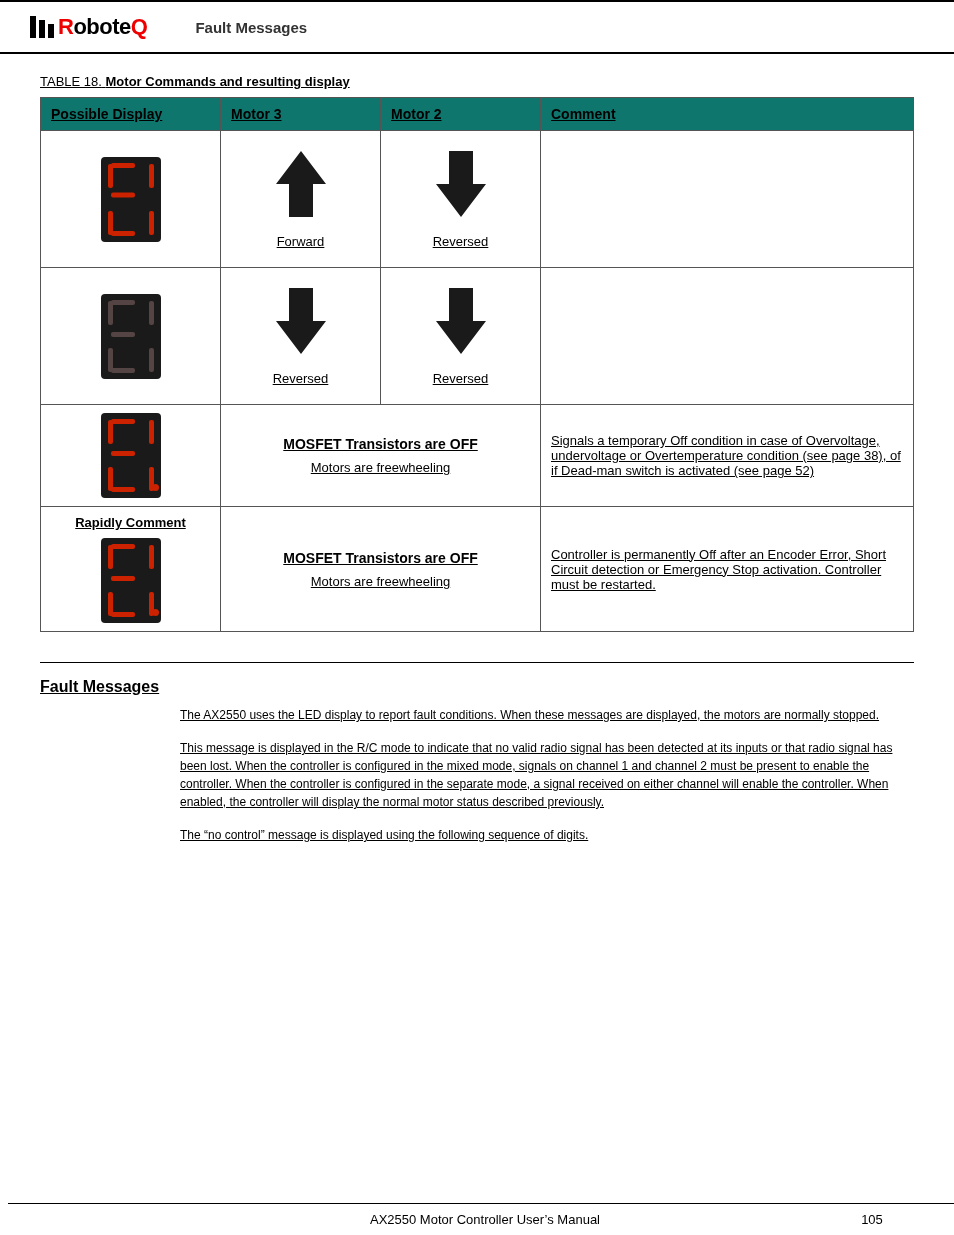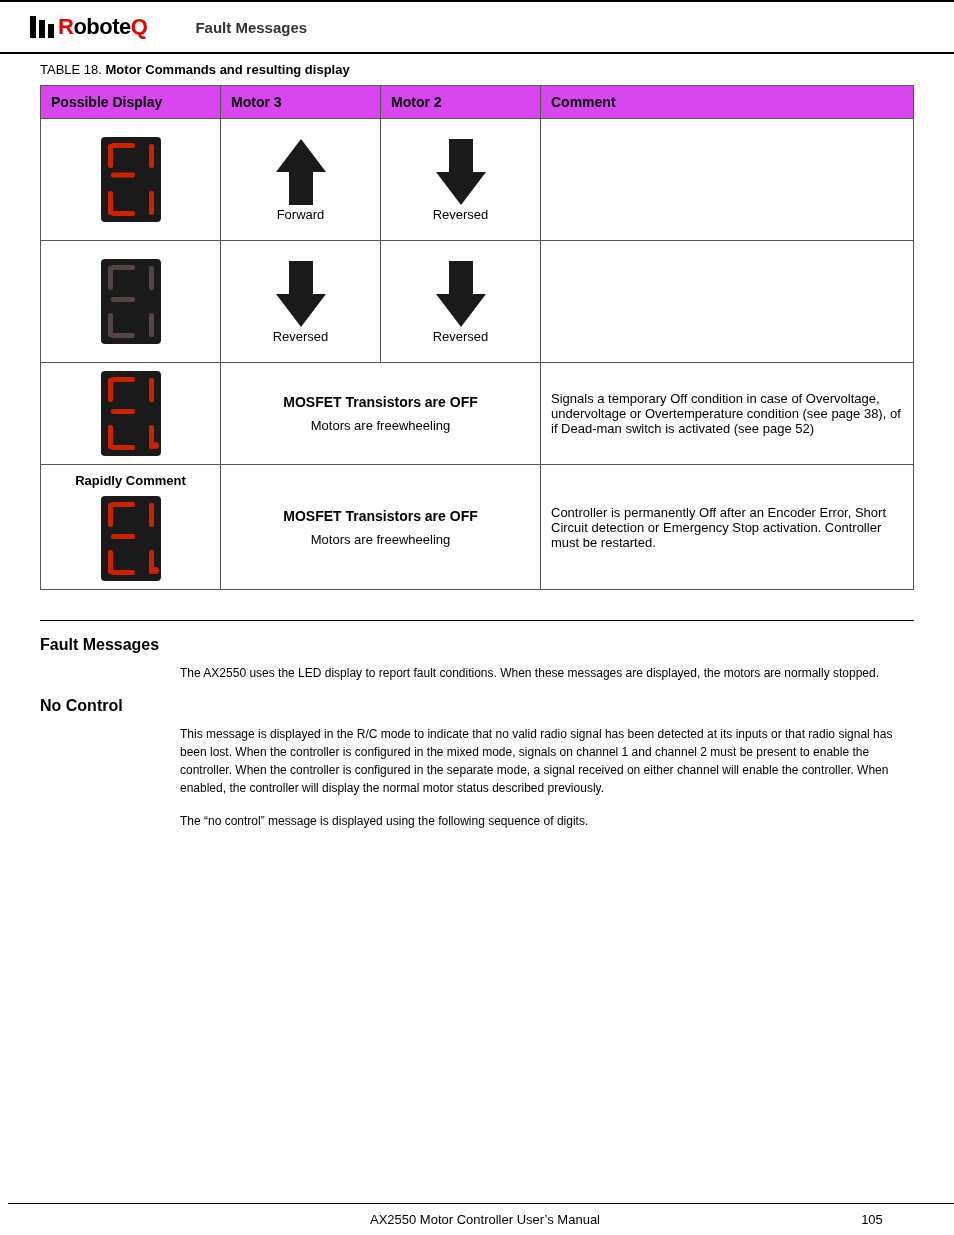--- a/index.html
+++ b/index.html
@@ -45,21 +45,22 @@
     }
     .logo-text span { color: #e00; }
     .header-title {
       font-size: 15px;
       font-weight: bold;
       color: #333;
     }
 
     
     .main-content {
-      padding: 8px 40px;
+      padding: 20px 40px;
+      text-decoration: underline;
     }
 
     
     .table-caption {
       font-size: 13px;
       margin-bottom: 8px;
     }
     .table-caption strong {
       font-weight: bold;
     }
@@ -70,21 +71,21 @@
       border-collapse: collapse;
       margin-bottom: 30px;
       border: 1.5px solid #555;
     }
     .motor-table th, .motor-table td {
       border: 1.5px solid #555;
       padding: 8px 10px;
       vertical-align: top;
     }
     .motor-table th {
-      background: #d946ef;
+      background: #0f766e;
       font-weight: bold;
       font-size: 14px;
       text-align: left;
     }
 
     .col-display { width: 180px; }
     .col-motor1 { width: 160px; }
     .col-motor2 { width: 160px; }
     .col-comment { width: auto; }
 
@@ -141,21 +142,21 @@
     
     .arrow-svg {
       width: 60px;
       height: 70px;
       display: block;
       margin: 0 auto;
     }
 
     .arrow-label {
       font-size: 13px;
-      margin-top: 0;
+      margin-top: 15px;
       text-align: center;
     }
 
     .mosfet-cell {
       text-align: center;
       padding: 15px 10px;
     }
     .mosfet-title {
       font-weight: bold;
       font-size: 14px;
@@ -382,21 +383,20 @@
         </td>
         <td class="comment-cell">Controller is permanently Off after an Encoder Error, Short Circuit detection or Emergency Stop activation. Controller must be restarted.</td>
       </tr>
     </tbody>
   </table>
 
   <hr class="section-divider">
   <div class="section-heading">Fault Messages</div>
   <div class="section-body">The AX2550 uses the LED display to report fault conditions. When these messages are displayed, the motors are normally stopped.</div>
 
-  <div class="subsection-heading">No Control</div>
   <div class="section-body">This message is displayed in the R/C mode to indicate that no valid radio signal has been detected at its inputs or that radio signal has been lost. When the controller is configured in the mixed mode, signals on channel 1 and channel 2 must be present to enable the controller. When the controller is configured in the separate mode, a signal received on either channel will enable the controller. When enabled, the controller will display the normal motor status described previously.</div>
   <div class="section-body">The “no control” message is displayed using the following sequence of digits.</div>
 
 </div>
 
 <div class="footer">
   <div style="width:100px;"></div>
   <div class="footer-center">AX2550 Motor Controller User’s Manual</div>
   <div class="footer-right" style="width:100px;">105</div>
 </div>

